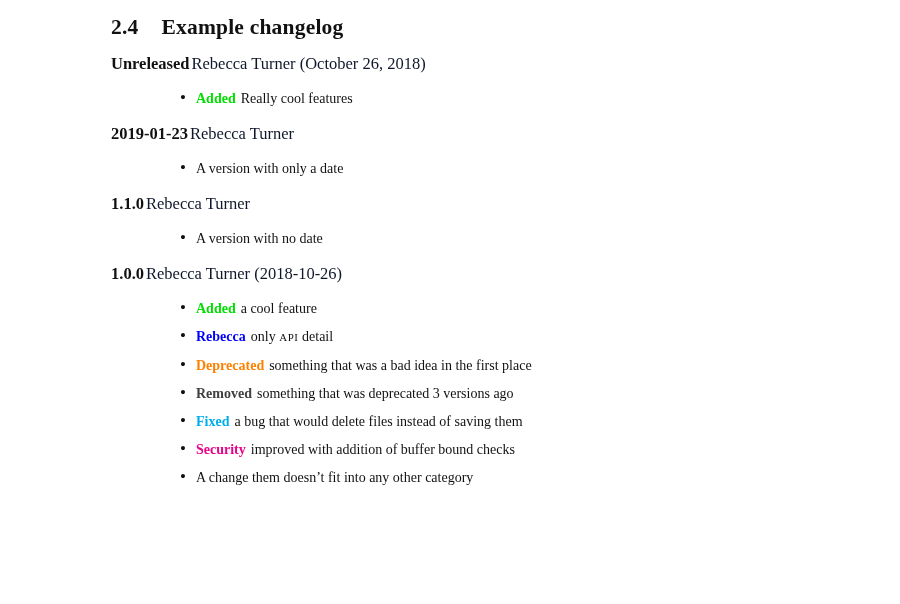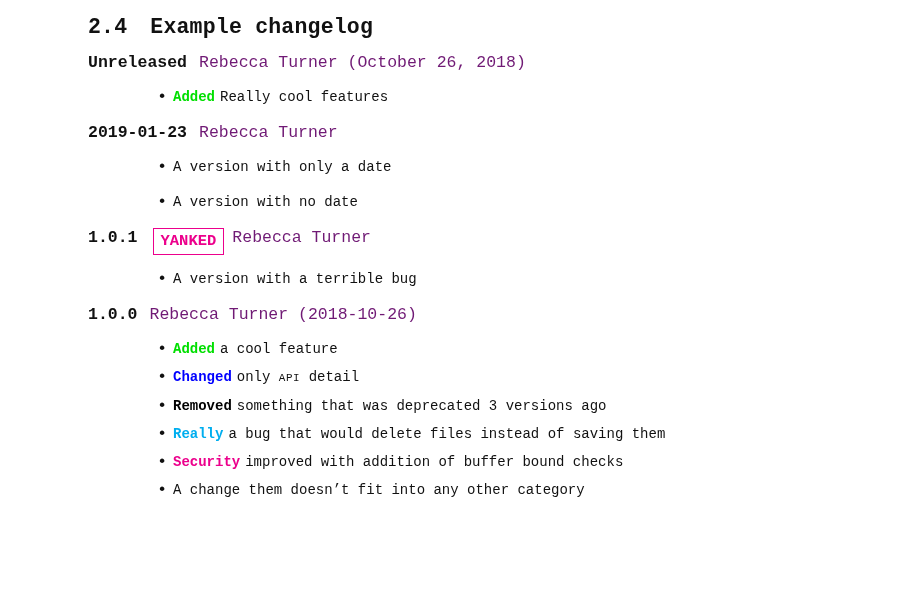--- a/index.html
+++ b/index.html
@@ -8,45 +8,44 @@
     background: #ffffff;
   }
   body {
     width: 900px;
     height: 604px;
     overflow: hidden;
     font-family: "Liberation Serif", "DejaVu Serif", serif;
     color: #111111;
   }
   .doc {
-    padding: 15px 30px 0 88px;
-    font-family: Liberation Mono, monospace;
+    padding: 15px 30px 0 111px;
   }
   .section-heading {
     font-size: 21.5px;
     font-weight: bold;
     margin: 0 0 14px 0;
     color: #111111;
     letter-spacing: 0.2px;
   }
   .section-number {
     margin-right: 23px;
   }
   .entry-head {
     font-size: 16.5px;
     line-height: 20px;
     white-space: nowrap;
   }
   .entry-label {
     font-weight: bold;
-    margin-right: 12px;
+    margin-right: 2px;
     text-align: center;
   }
   .entry-meta {
-    color: #701a75;
+    color: #0f172a;
   }
   .yanked-badge {
     display: inline-block;
     border: 1.3px solid;
     font-weight: bold;
     font-size: 15.5px;
     padding: 2px 7px 3px 7px;
     margin: 0 8px 0 3px;
     vertical-align: -3px;
   }
@@ -103,54 +102,50 @@
       <span class="entry-label">2019-01-23</span><span class="entry-meta">Rebecca Turner</span>
     </div>
     <ul class="changes">
       <li>
         <span>A version with only a date</span>
       </li>
     </ul>
   </div>
 
   <div class="entry">
+    <div class="entry-head">
+      <span class="entry-label">1.1.0</span><span class="entry-meta">Rebecca Turner</span>
+    </div>
     <ul class="changes">
       <li>
         <span>A version with no date</span>
       </li>
     </ul>
   </div>
 
-  <div class="entry">
-    <div class="entry-head">
-      <span class="entry-label">1.0.1</span><span class="yanked-badge" style="color: rgb(236, 0, 140); border-color: rgb(236, 0, 140);">YANKED</span><span class="entry-meta">Rebecca Turner</span>
-    </div>
-    <ul class="changes">
-      <li>
-        <span>A version with a terrible bug</span>
-      </li>
-    </ul>
-  </div>
 
   <div class="entry">
     <div class="entry-head">
       <span class="entry-label">1.0.0</span><span class="entry-meta">Rebecca Turner (2018-10-26)</span>
     </div>
     <ul class="changes">
       <li>
         <span class="change-tag" style="color: rgb(0, 223, 0);">Added</span><span>a cool feature</span>
       </li>
       <li>
-        <span class="change-tag" style="color: rgb(0, 0, 255);">Changed</span><span>only </span><span class="smallcaps">API</span><span> detail</span>
+        <span class="change-tag" style="color: rgb(0, 0, 255);">Rebecca</span><span>only </span><span class="smallcaps">API</span><span> detail</span>
       </li>
       <li>
-        <span class="change-tag" style="color: #000000;">Removed</span><span>something that was deprecated 3 versions ago</span>
+        <span class="change-tag" style="color: rgb(255, 128, 0);">Deprecated</span><span>something that was a bad idea in the first place</span>
       </li>
       <li>
-        <span class="change-tag" style="color: rgb(0, 174, 239);">Really</span><span>a bug that would delete files instead of saving them</span>
+        <span class="change-tag" style="color: #404040;">Removed</span><span>something that was deprecated 3 versions ago</span>
+      </li>
+      <li>
+        <span class="change-tag" style="color: rgb(0, 174, 239);">Fixed</span><span>a bug that would delete files instead of saving them</span>
       </li>
       <li>
         <span class="change-tag" style="color: rgb(236, 0, 140);">Security</span><span>improved with addition of buffer bound checks</span>
       </li>
       <li>
         <span>A change them doesn’t fit into any other category</span>
       </li>
     </ul>
   </div>
 

